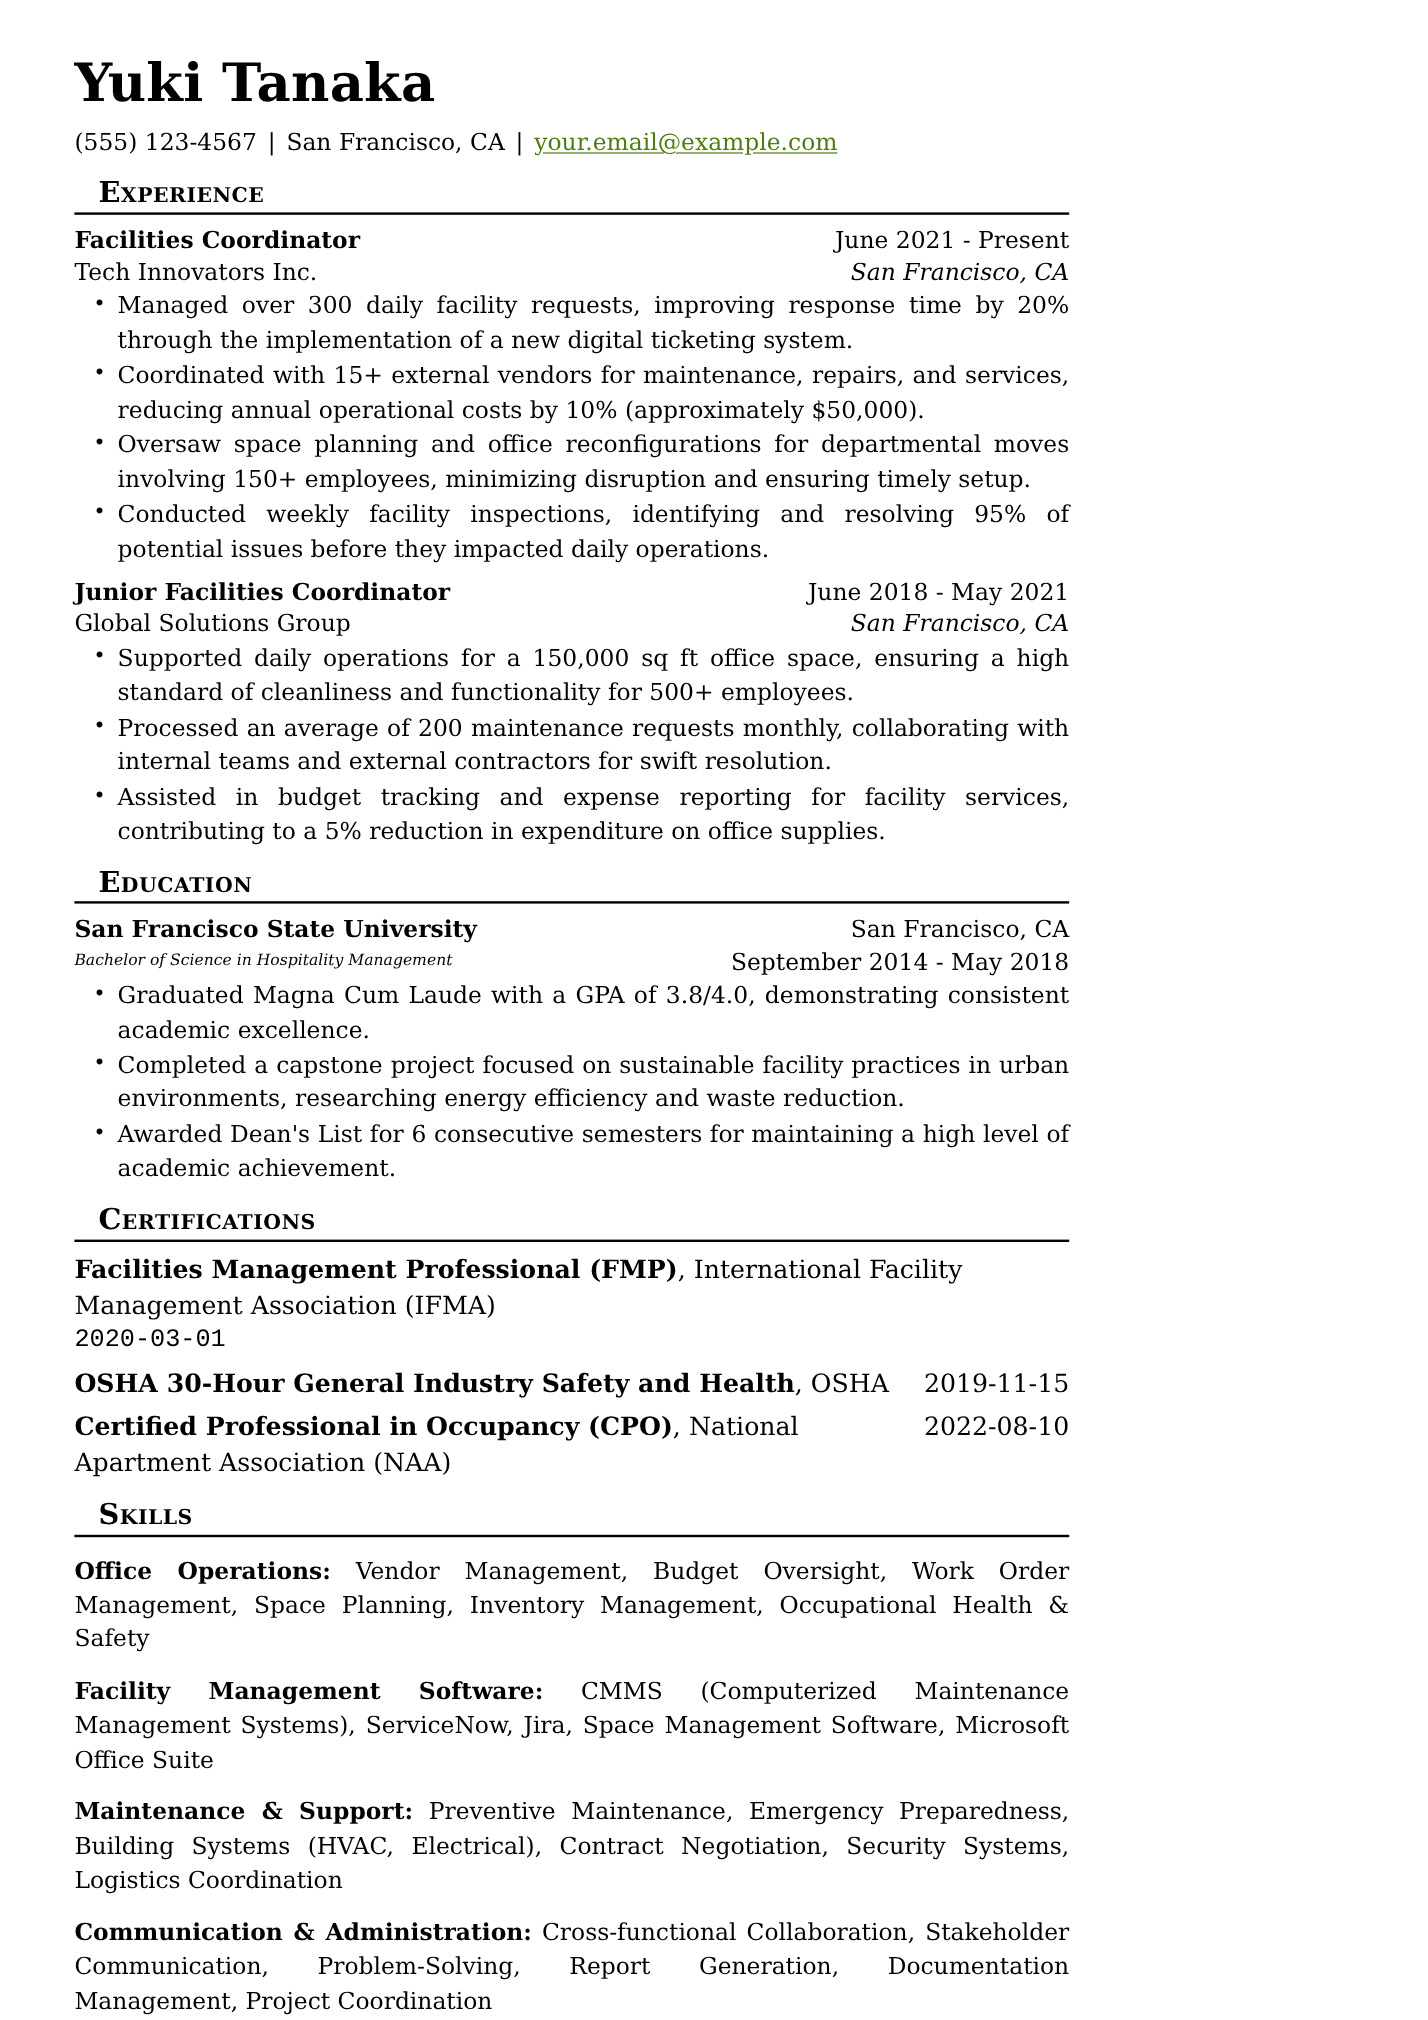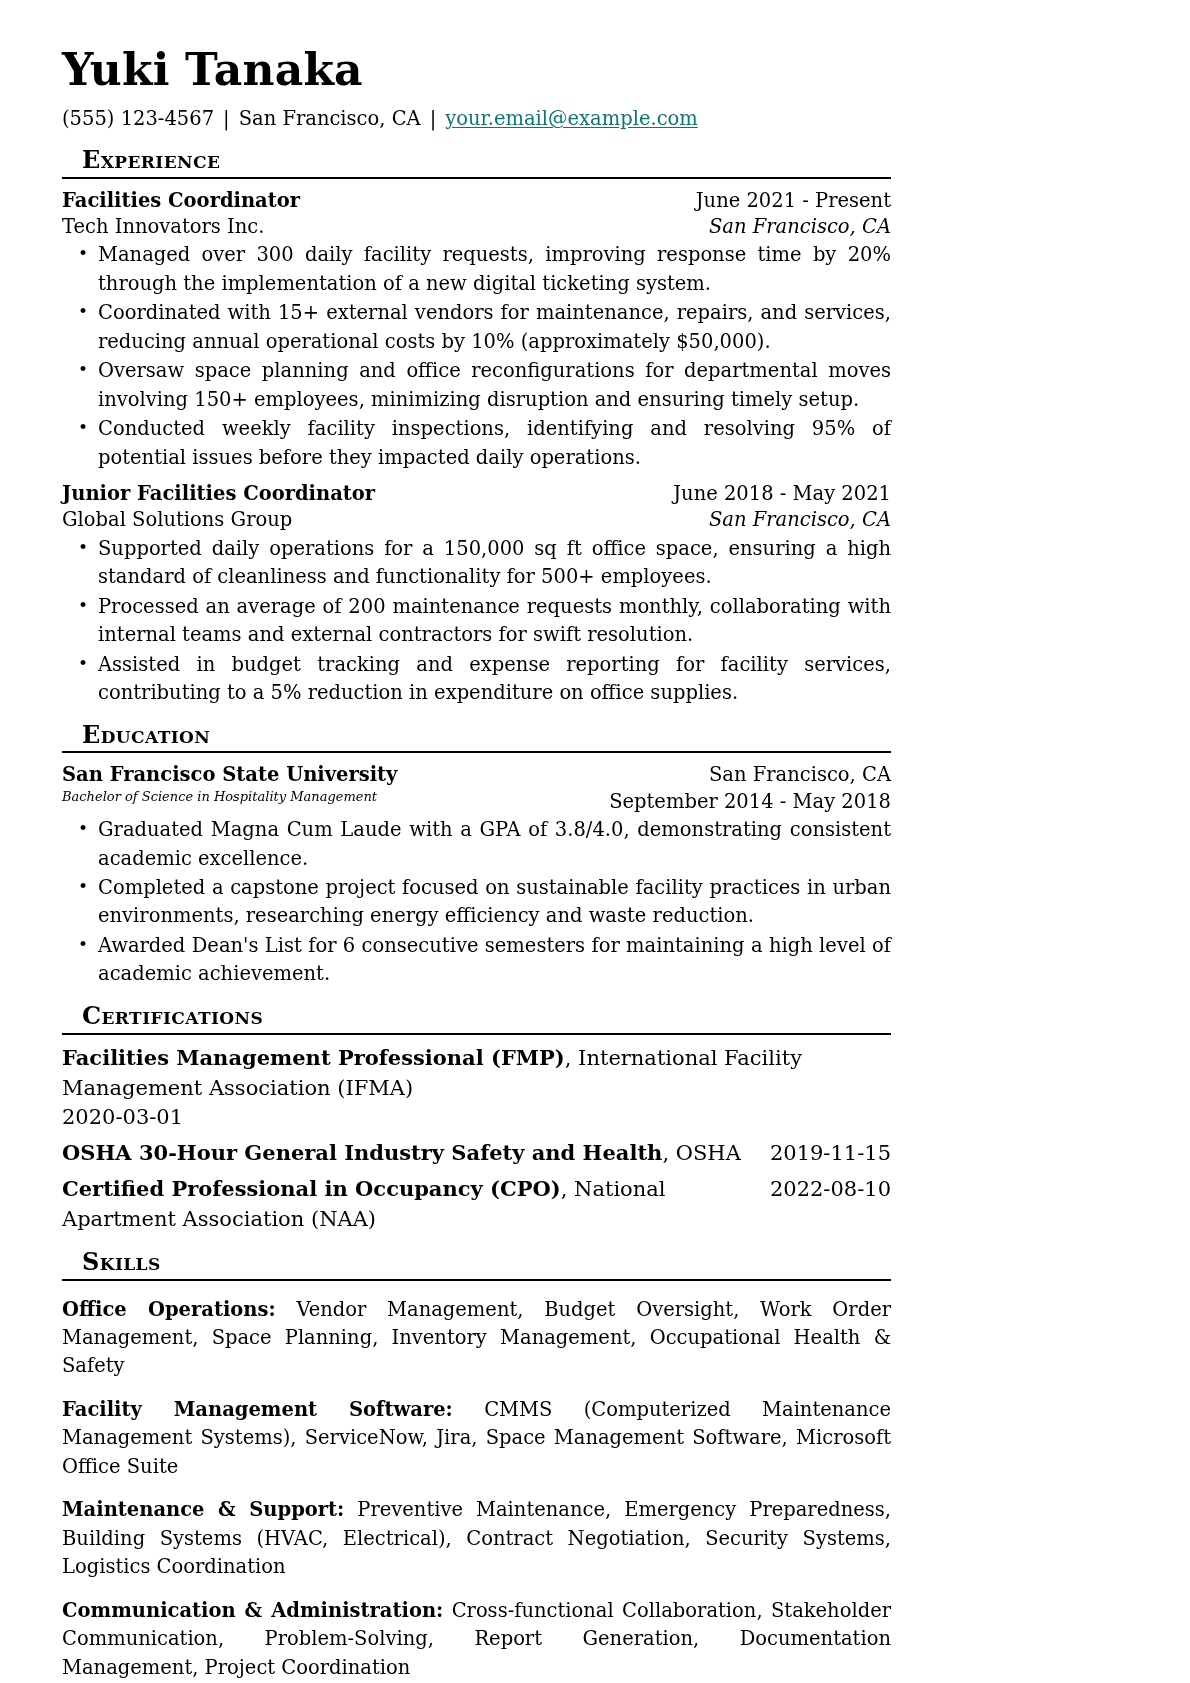--- a/index.html
+++ b/index.html
@@ -37,21 +37,21 @@
     white-space: nowrap;
   }
   .contact .sep {
     display: inline-block;
     padding: 0 9px;
     color: #000;
   }
   .contact .email {
     text-decoration: underline;
     text-underline-offset: 2px;
-    color: #0f766e;
+    color: #4d7c0f;
   }
 
   
   .section {
     margin-top: 14px;
   }
   .section-title {
     font-size: 24px;
     font-weight: 700;
     font-variant: small-caps;
@@ -82,21 +82,21 @@
     font-weight: 700;
   }
   .entry-date {
     font-size: 19.5px;
     white-space: nowrap;
     padding-left: 18px;
   }
   .entry-sub-row {
     display: flex;
     justify-content: space-between;
-    align-items: flex-start;
+    align-items: center;
     line-height: 1.3;
     margin-top: 1px;
   }
   .entry-org { font-size: 19.5px; }
   .entry-loc {
     font-size: 19.5px;
     font-style: italic;
     white-space: nowrap;
     padding-left: 18px;
   }
@@ -149,20 +149,21 @@
   .cert-issuer { font-weight: 400; }
   .cert-date {
     white-space: nowrap;
     padding-left: 22px;
     flex: 0 0 auto;
   }
   .cert.wrap { display: block; }
   .cert.wrap .cert-date {
     display: block;
     padding-left: 0;
+    font-family: Liberation Mono, monospace;
   }
 
   
   .skill {
     font-size: 19.5px;
     line-height: 1.46;
     text-align: justify;
     hyphens: auto;
     -webkit-hyphens: auto;
     margin-top: 15px;

